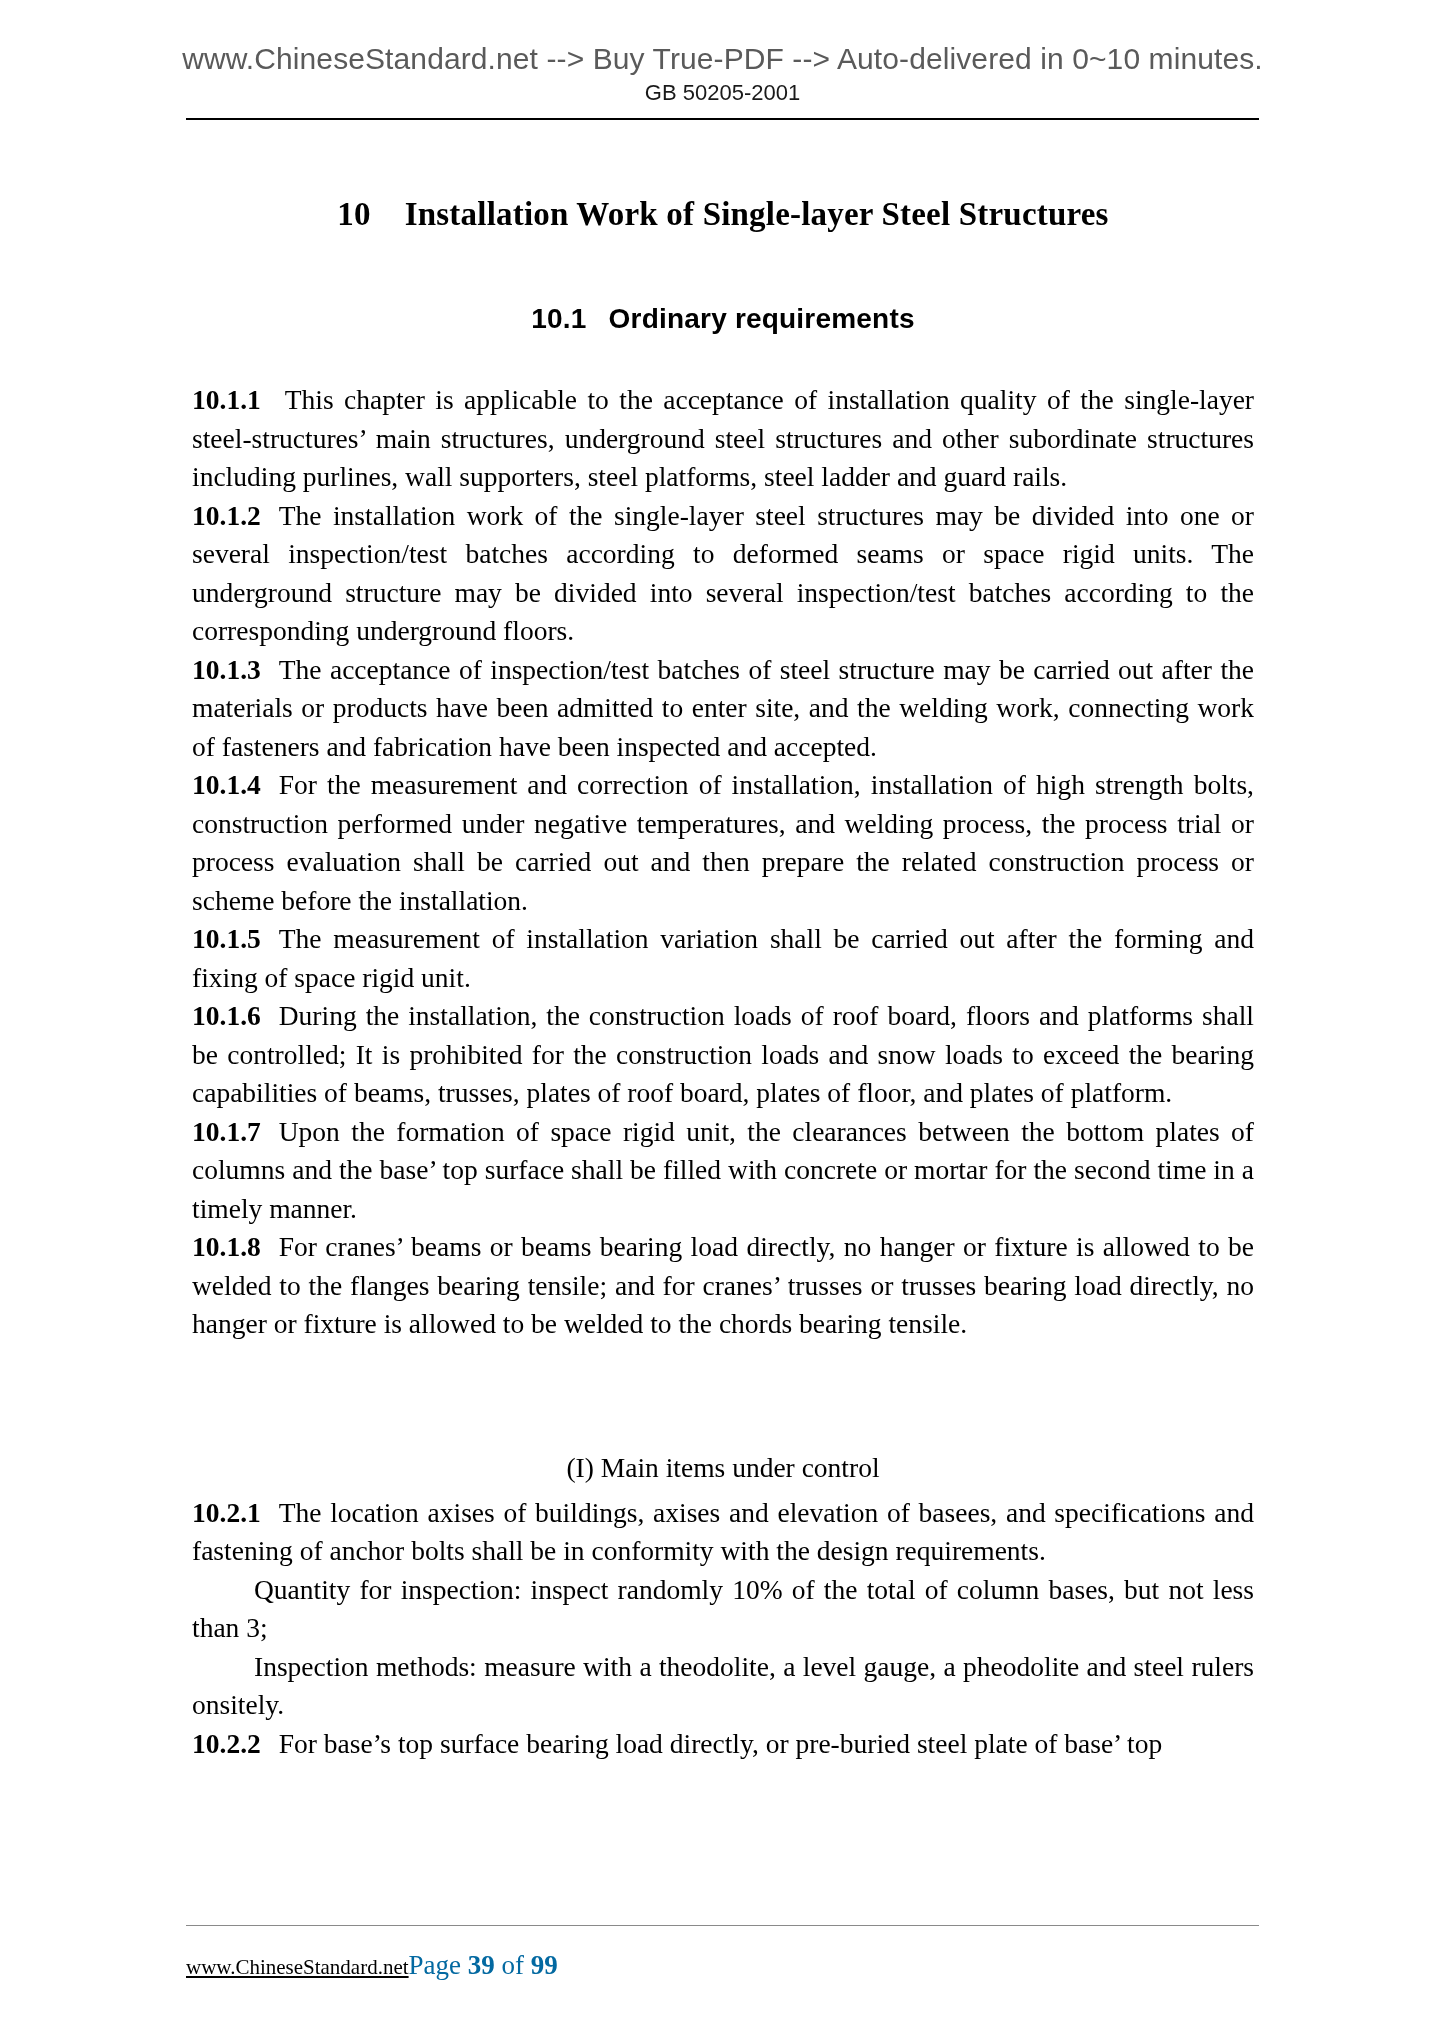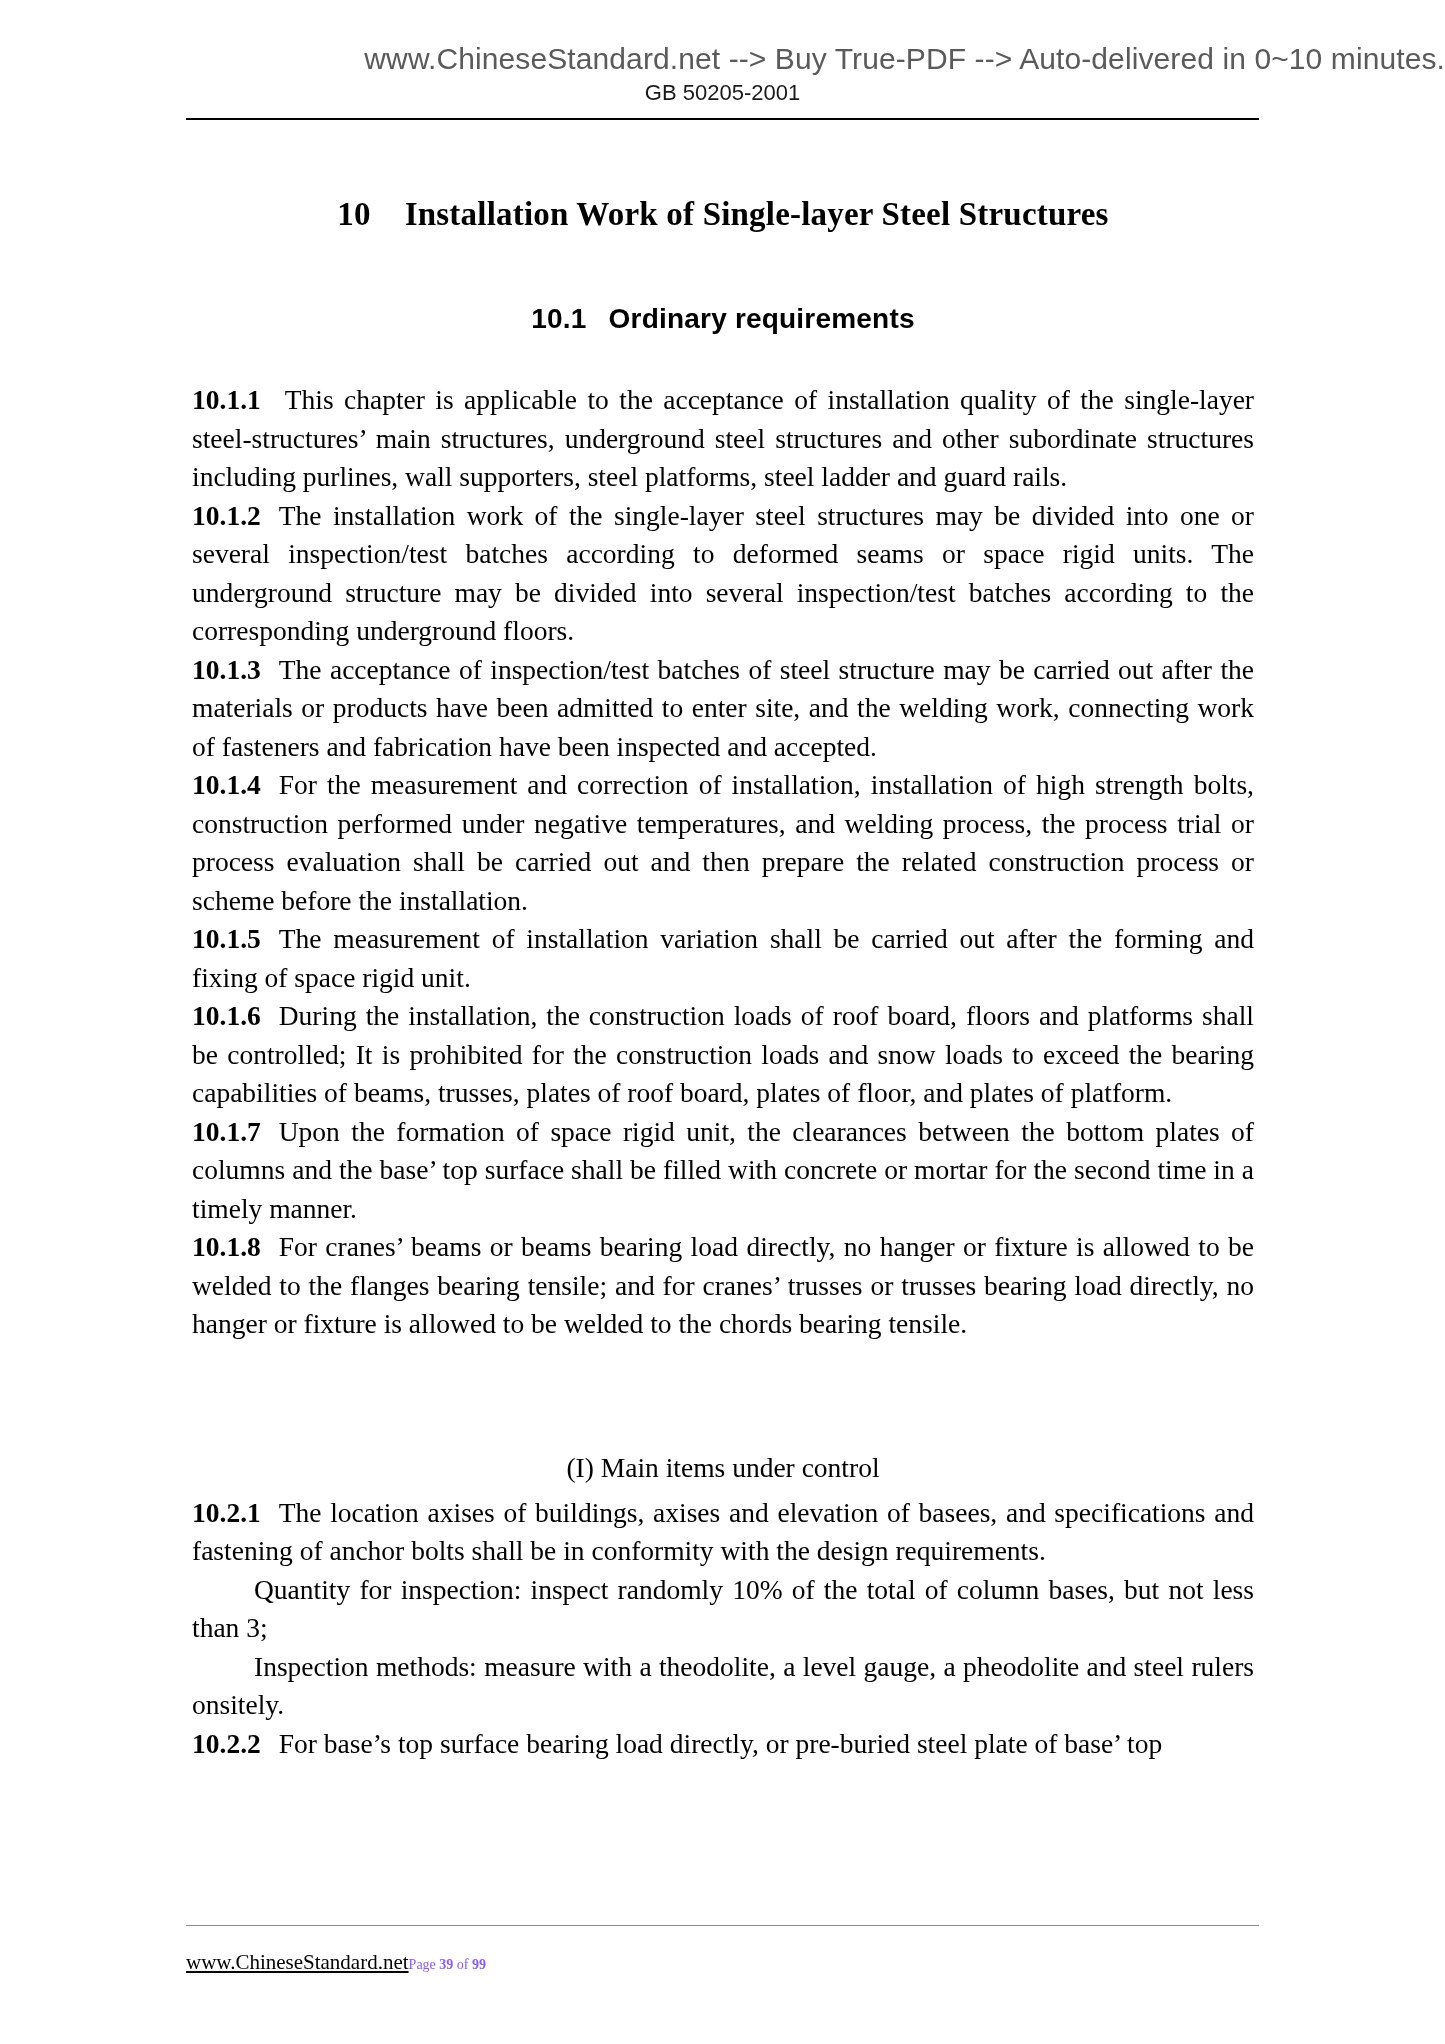--- a/index.html
+++ b/index.html
@@ -21,21 +21,21 @@
     box-sizing: border-box;
     overflow: hidden;
   }
 
   
   .promo-bar {
     position: absolute;
     top: 42px;
     left: 0;
     right: 0;
-    text-align: right;
+    text-align: center;
   }
   .promo-text {
     font-family: "Liberation Sans", "DejaVu Sans", sans-serif;
     font-size: 30px;
     color: #5a5a5a;
     letter-spacing: 0.1px;
     white-space: nowrap;
   }
 
   
@@ -133,22 +133,22 @@
     width: 1073px;
     display: flex;
     align-items: baseline;
   }
   .footer-left {
     font-size: 21px;
     text-decoration: underline;
     color: #000000;
   }
   .footer-right {
-    font-size: 14px;
-    color: #8b5cf6;
+    font-size: 27px;
+    color: #0369a1;
   }
   .footer-right b { font-weight: bold; }
 </style>
 </head>
 <body>
 
 <div class="page">
 
   <div class="promo-bar">
     <span class="promo-text">www.ChineseStandard.net --&gt; Buy True-PDF --&gt; Auto-delivered in 0~10 minutes.</span>

